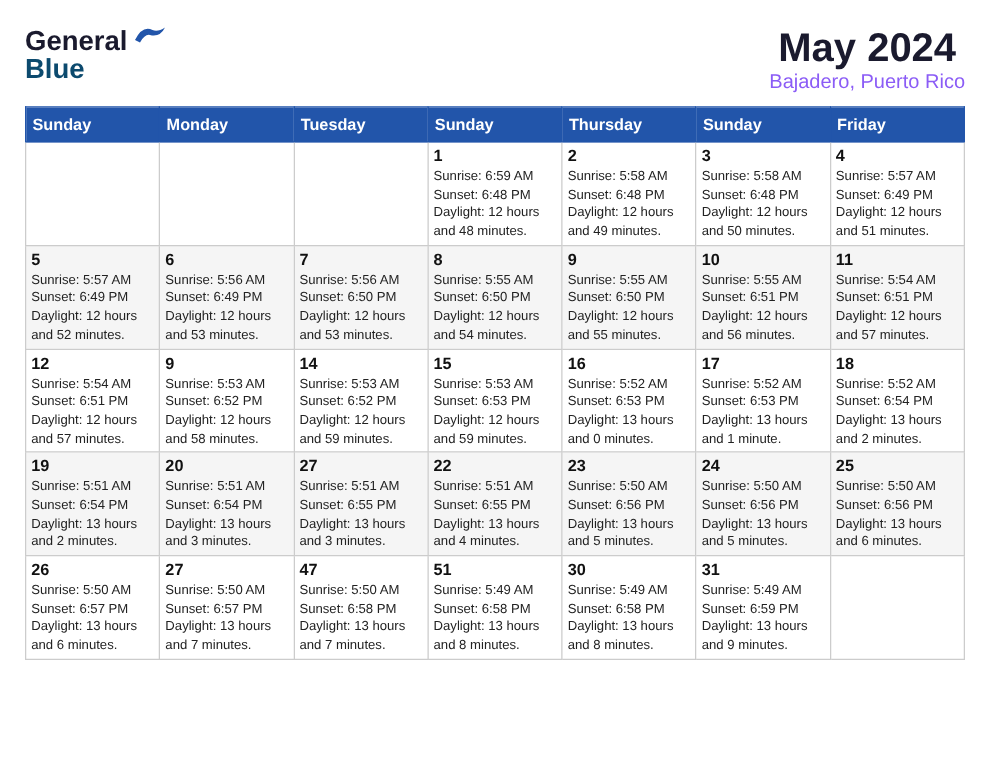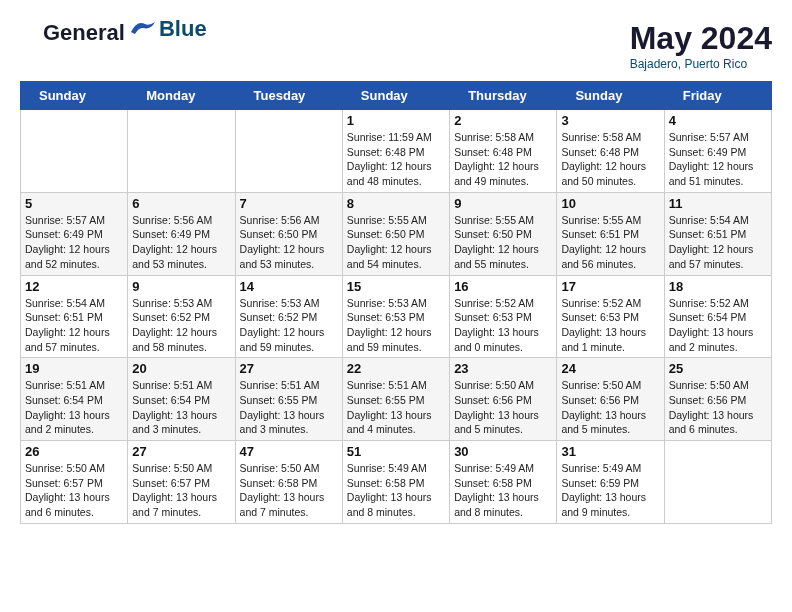--- a/index.html
+++ b/index.html
@@ -11,45 +11,45 @@
       padding: 20px;
     }
     .header {
       display: flex;
       justify-content: space-between;
       align-items: flex-start;
       margin-bottom: 10px;
     }
     .logo {
       display: flex;
+      flex-direction: column;
       align-items: flex-start;
-      margin-left: 23px;
     }
     .title-block {
-      text-align: left;
+      text-align: center;
     }
     .month-year {
       font-size: 32px;
       font-weight: bold;
       color: #1a1a2e;
     }
     .location {
-      font-size: 12px;
-      color: #0c4a6e;
+      font-size: 16px;
+      color: #8b5cf6;
     }
     .calendar {
       width: 100%;
       border-collapse: collapse;
       font-size: 11px;
     }
     .calendar th {
       background-color: #2255aa;
       color: #fff;
       text-align: left;
-      padding: 6px 18px;
+      padding: 6px 5px;
       font-size: 13px;
       font-weight: bold;
       border: 1px solid #2255aa;
     }
     .calendar td {
       border: 1px solid #ccc;
       vertical-align: top;
       padding: 3px 4px;
       min-height: 70px;
       width: 107px;
@@ -105,21 +105,21 @@
       <th>Friday</th>
     </tr>
   </thead>
   <tbody id="calendar-body">
   <tr>
         <td class="empty-cell"></td>
         <td class="empty-cell"></td>
         <td class="empty-cell"></td>
         <td>
           <span class="day-num">1</span>
-          <div class="day-info" style="white-space: pre-line;">Sunrise: 11:59 AM
+          <div class="day-info" style="white-space: pre-line;">Sunrise: 6:59 AM
 Sunset: 6:48 PM
 Daylight: 12 hours
 and 48 minutes.</div>
         </td>
         <td>
           <span class="day-num">2</span>
           <div class="day-info" style="white-space: pre-line;">Sunrise: 5:58 AM
 Sunset: 6:48 PM
 Daylight: 12 hours
 and 49 minutes.</div>

